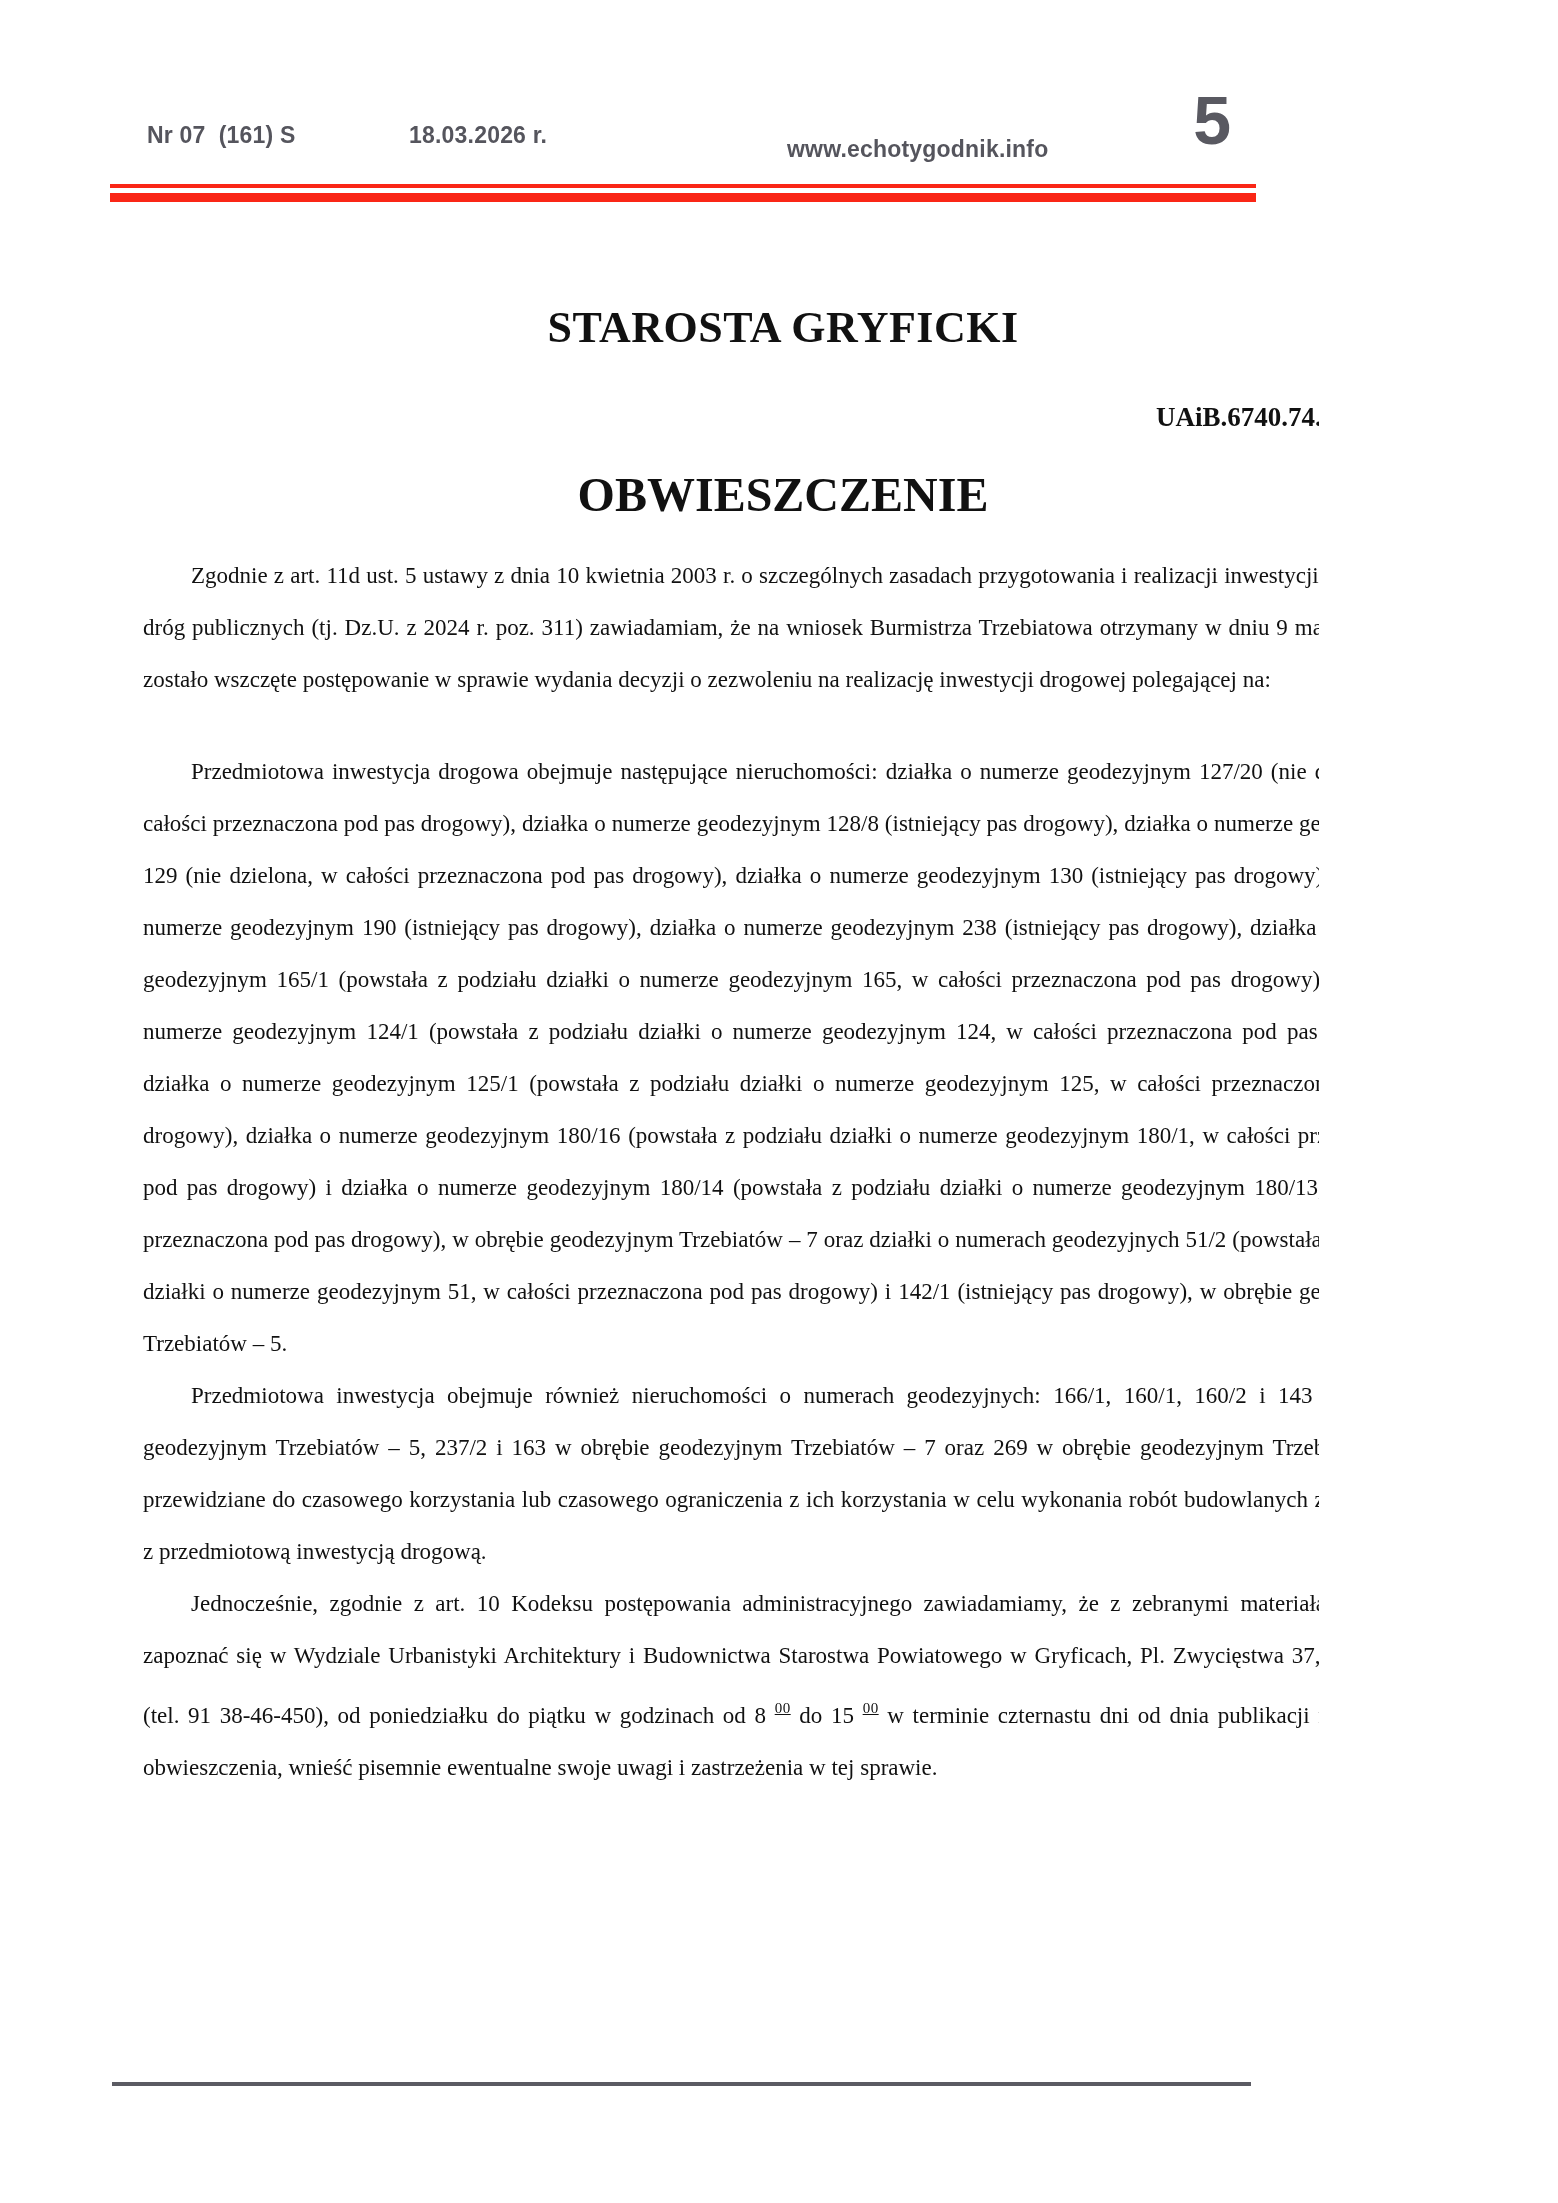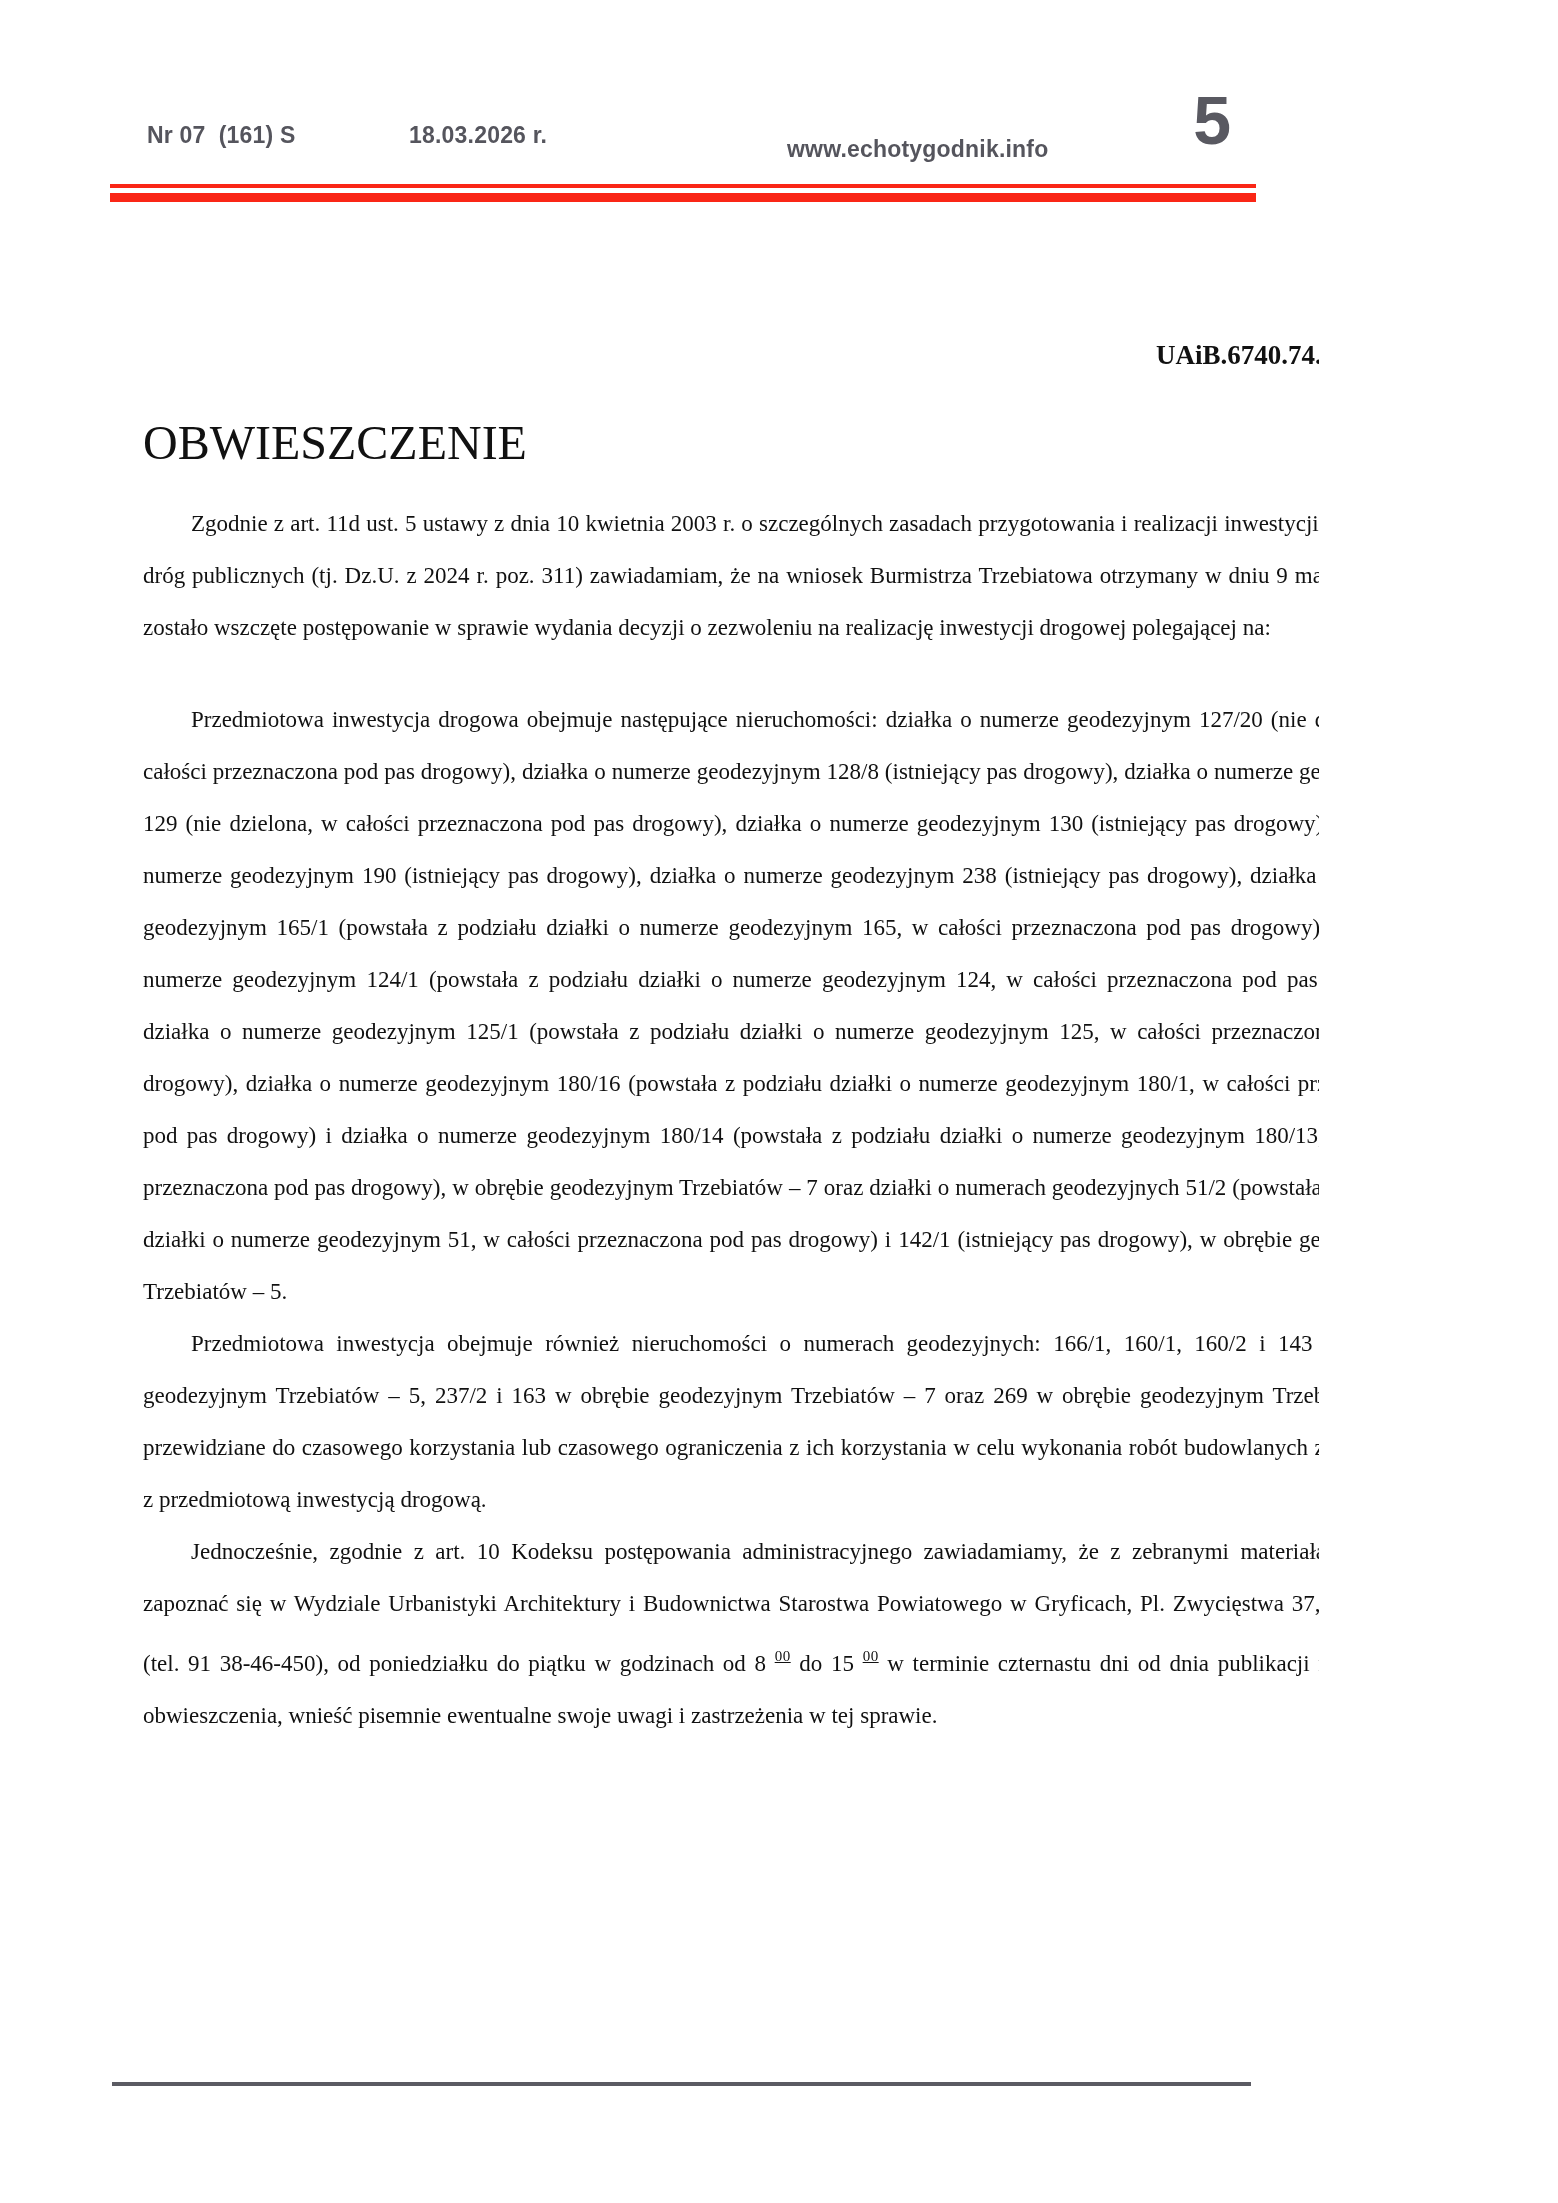--- a/index.html
+++ b/index.html
@@ -69,23 +69,23 @@
     letter-spacing: 0.5px;
   }
   .reference {
     margin: 50px 0 0 0;
     text-align: right;
     font-weight: 700;
     font-size: 27px;
     line-height: 30px;
   }
   .doc-title {
-    margin: 48px 0 0 0;
-    text-align: left;
-    font-weight: 400;
+    margin: 38px 0 0 0;
+    text-align: center;
+    font-weight: 700;
     font-size: 48px;
     line-height: 50px;
   }
   .doc-date {
     margin: 6px 0 0 0;
     text-align: center;
     font-weight: 700;
     font-size: 30px;
     line-height: 34px;
   }
@@ -134,20 +134,21 @@
     <span class="hdr-pageno">5</span>
   </div>
 
   <div class="red-rule">
     <div class="thin"></div>
     <div class="gap"></div>
     <div class="thick"></div>
   </div>
 
   <div class="doc">
+    <h1 class="authority">STAROSTA GRYFICKI</h1>
     <p class="reference">UAiB.6740.74.2026.KC</p>
     <h2 class="doc-title">OBWIESZCZENIE</h2>
 
     <p class="para first">Zgodnie z art. 11d ust. 5 ustawy z dnia 10 kwietnia 2003 r. o szczególnych zasadach przygotowania i realizacji inwestycji w zakresie dróg publicznych (tj. Dz.U. z 2024 r. poz. 311) zawiadamiam, że na wniosek Burmistrza Trzebiatowa otrzymany w dniu 9 marca 2026 r. zostało wszczęte postępowanie w sprawie wydania decyzji o zezwoleniu na realizację inwestycji drogowej polegającej na:</p>
 
 
     <p class="para parcels">Przedmiotowa inwestycja drogowa obejmuje następujące nieruchomości: działka o numerze geodezyjnym 127/20 (nie dzielona, w całości przeznaczona pod pas drogowy), działka o numerze geodezyjnym 128/8 (istniejący pas drogowy), działka o numerze geodezyjnym 129 (nie dzielona, w całości przeznaczona pod pas drogowy), działka o numerze geodezyjnym 130 (istniejący pas drogowy), działka o numerze geodezyjnym 190 (istniejący pas drogowy), działka o numerze geodezyjnym 238 (istniejący pas drogowy), działka o numerze geodezyjnym 165/1 (powstała z podziału działki o numerze geodezyjnym 165, w całości przeznaczona pod pas drogowy), działka o numerze geodezyjnym 124/1 (powstała z podziału działki o numerze geodezyjnym 124, w całości przeznaczona pod pas drogowy), działka o numerze geodezyjnym 125/1 (powstała z podziału działki o numerze geodezyjnym 125, w całości przeznaczona pod pas drogowy), działka o numerze geodezyjnym 180/16 (powstała z podziału działki o numerze geodezyjnym 180/1, w całości przeznaczona pod pas drogowy) i działka o numerze geodezyjnym 180/14 (powstała z podziału działki o numerze geodezyjnym 180/13, w całości przeznaczona pod pas drogowy), w obrębie geodezyjnym Trzebiatów – 7 oraz działki o numerach geodezyjnych 51/2 (powstała z podziału działki o numerze geodezyjnym 51, w całości przeznaczona pod pas drogowy) i 142/1 (istniejący pas drogowy), w obrębie geodezyjnym Trzebiatów – 5.</p>
 
     <p class="para">Przedmiotowa inwestycja obejmuje również nieruchomości o numerach geodezyjnych: 166/1, 160/1, 160/2 i 143 w obrębie geodezyjnym Trzebiatów – 5, 237/2 i 163 w obrębie geodezyjnym Trzebiatów – 7 oraz 269 w obrębie geodezyjnym Trzebiatów – 4, przewidziane do czasowego korzystania lub czasowego ograniczenia z ich korzystania w celu wykonania robót budowlanych związanych z przedmiotową inwestycją drogową.</p>
 

